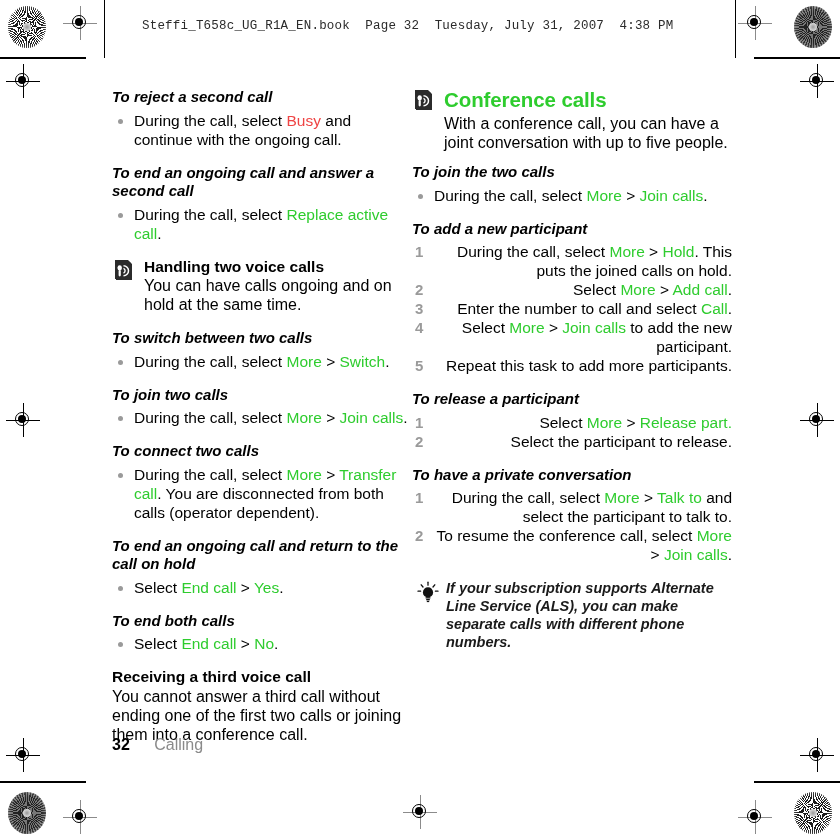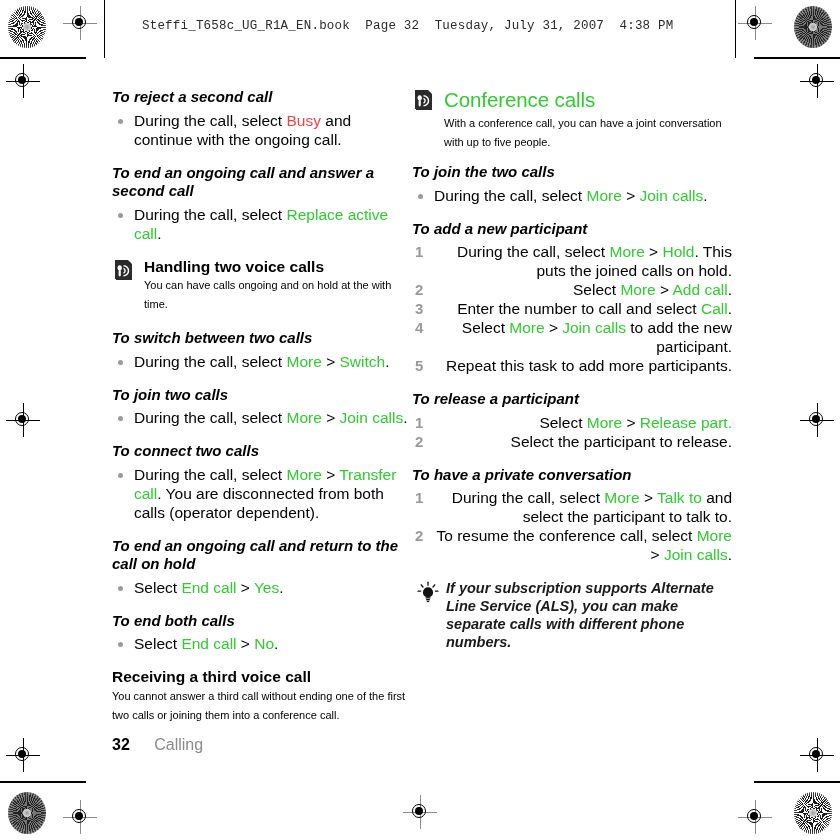--- a/index.html
+++ b/index.html
@@ -105,21 +105,21 @@
     position: absolute;
     top: 30px;
     width: 300px;
   }
   .col-left  { left: 112px; }
   .col-right { left: 412px; width: 320px; }
 
   h2.sect {
     margin: 0 0 2px 0;
     font-size: 20.5px;
-    font-weight: normal;
+    font-weight: bold;
     line-height: 24px;
     color: #2ecc2e;
     letter-spacing: -0.1px;
   }
   h3.sub {
     margin: 0;
     font-size: 15.5px;
     font-weight: bold;
     line-height: 18.5px;
     color: #000;
@@ -127,21 +127,21 @@
   h4.task {
     margin: 0;
     font-size: 15px;
     font-weight: bold;
     font-style: italic;
     line-height: 18.5px;
     color: #000;
   }
   p.body {
     margin: 0;
-    font-size: 11px;
+    font-size: 16px;
     line-height: 19px;
     color: #000;
   }
   .gap-lg { height: 15px; }
   .gap-md { height: 11px; }
   .gap-sm { height: 4px; }
 
   ul.bul, ol.num {
     margin: 0; padding: 0;
     list-style: none;
@@ -322,21 +322,21 @@
         <svg viewBox="0 0 22 22" width="22" height="22" aria-hidden="true">
           <path d="M3 0 H16 L19 3 V19 H3 Z" fill="#2b2b2b"></path>
           <path d="M17 1 L20 4 V20 H4 V19 H19 V3.5 Z" fill="#2b2b2b"></path>
           <rect x="5.6" y="5.2" width="4.2" height="5.4" rx="2.1" fill="#ffffff"></rect>
           <rect x="6.6" y="10" width="2.2" height="6.4" rx="1.1" fill="#ffffff"></rect>
           <path d="M11.5 5.8 a5 5 0 0 1 0 10" fill="none" stroke="#ffffff" stroke-width="1.5"></path>
           <path d="M11.5 8.4 a2.6 2.6 0 0 1 0 4.8" fill="none" stroke="#ffffff" stroke-width="1.4"></path>
         </svg>
       </span>
       <h3 class="sub">Handling two voice calls</h3>
-      <p class="body">You can have calls ongoing and on hold at the with time.</p>
+      <p class="body">You can have calls ongoing and on hold at the same time.</p>
     </div>
 
     <div class="gap-lg"></div>
 
     <h4 class="task">To switch between two calls</h4>
     <div class="gap-sm"></div>
     <ul class="bul">
       <li><span><span>During the call, select </span><span style="color: rgb(46, 204, 46);">More</span><span> &gt; </span><span style="color: rgb(46, 204, 46);">Switch</span><span>.</span></span></li>
     </ul>
 

